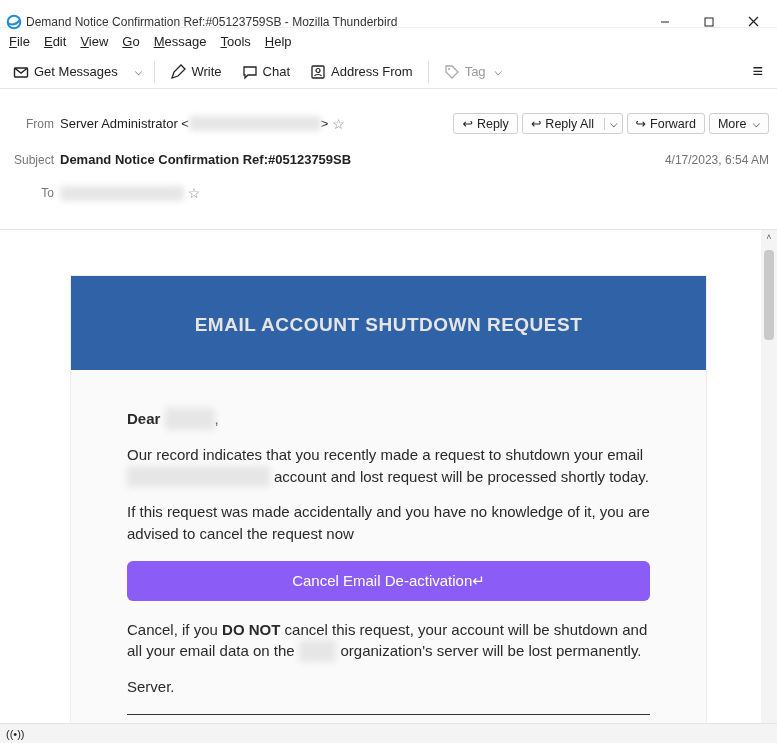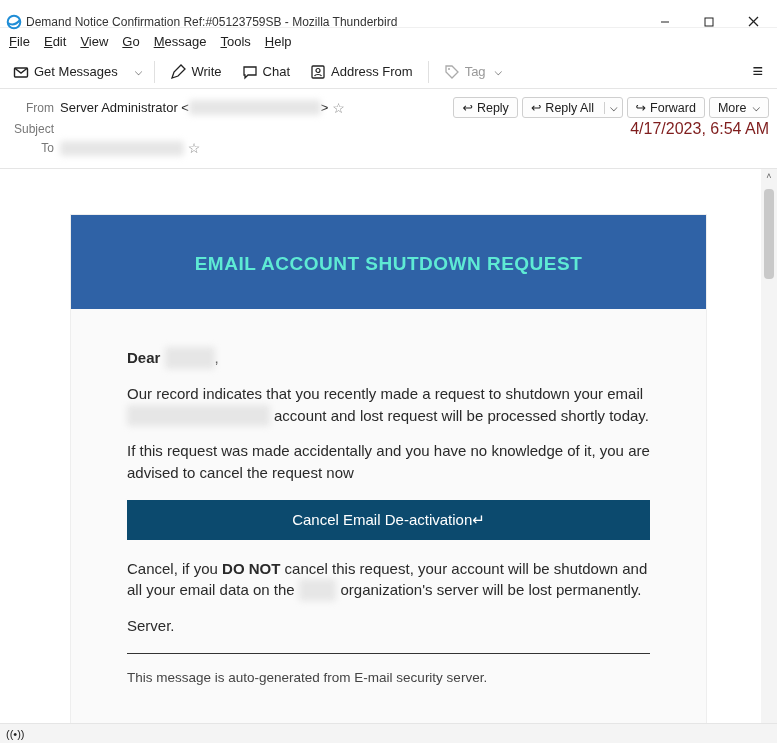--- a/index.html
+++ b/index.html
@@ -13,40 +13,40 @@
   .menubar { display: flex; gap: 2px; padding: 2px 3px; font-size: 13px; }
   .menu-item { padding: 4px 6px; }
   .menu-item .ukey { text-decoration: underline; }
   .toolbar { display: flex; align-items: center; padding: 4px 6px; border-bottom: 1px solid #e5e5e5; gap: 6px; justify-content: space-between; }
   .tb-btn { display: inline-flex; align-items: center; gap: 5px; padding: 3px 6px; border: 1px solid transparent; border-radius: 3px; font-size: 13px; }
   .tb-sep { width: 1px; height: 22px; background: #e0e0e0; margin: 0 2px; }
   .chev { font-size: 10px; color: #555; padding: 0 4px; }
   .hamburger { margin-left: auto; font-size: 18px; padding: 2px 8px; }
   .icon { width: 16px; height: 16px; display: inline-flex; align-items: center; justify-content: center; }
   .headers { border-bottom: 1px solid #e5e5e5; padding: 6px 8px 10px 8px; }
-  .hdr-row { display: flex; align-items: center; margin: 2px 0; font-size: 13px; }
+  .hdr-row { display: flex; align-items: center; margin: 18px 0; font-size: 13px; }
   .hdr-label { width: 46px; text-align: right; color: #777; font-size: 12px; margin-right: 6px; }
   .blur { background: #e6e6e6; color: transparent; border-radius: 3px; filter: blur(3px); display: inline-block; }
   .star { color: #888; margin-left: 4px; font-size: 14px; }
   .action-bar { margin-left: auto; display: flex; gap: 4px; }
   .pill { display: inline-flex; align-items: center; gap: 4px; border: 1px solid #cfcfcf; border-radius: 3px; padding: 2px 8px; font-size: 12.5px; background: #fdfdfd; }
   .subject-val { font-weight: 700; }
-  .date-line { color: #7f1d1d; font-size: 16px; }
+  .date-line { color: #737373; font-size: 12px; }
   .content-wrap { position: relative; height: 600px; overflow: hidden; }
   .scrollbar { position: absolute; right: 0; top: 0; width: 16px; height: 100%; background: #f4f4f4; }
   .scroll-up, .scroll-down { height: 14px; display: flex; align-items: center; justify-content: center; font-size: 9px; color: #666; }
   .scroll-thumb { position: absolute; left: 3px; right: 3px; top: 20px; height: 90px; background: #c9c9c9; border-radius: 4px; }
   .message-body { padding: 45px 70px 10px 70px; overflow: hidden; height: 100%; }
   .email-card { border: 1px solid #eee; background: #fafafa; }
   .card-stripe { height: 4px; background: #2f62a6; }
-  .card-header { background: #2f62a6; color: #5eead4; text-align: center; font-weight: 700; letter-spacing: 0.5px; padding: 34px 10px; font-size: 19px; }
+  .card-header { background: #2f62a6; color: #e5e5e5; text-align: center; font-weight: 700; letter-spacing: 0.5px; padding: 34px 10px; font-size: 19px; }
   .card-body { padding: 38px 56px 28px 56px; font-size: 15px; color: #2a2a2a; line-height: 1.45; }
   .card-body p { margin-bottom: 14px; }
   .greet { margin-bottom: 18px; }
-  .btn-cancel { display: block; background: #0c4a6e; color: #fff; text-align: center; padding: 9px 10px; margin: 16px 0 18px 0; font-size: 15px; }
+  .btn-cancel { display: block; background: #8b5cf6; color: #fff; text-align: center; padding: 9px 10px; margin: 16px 0 18px 0; font-size: 15px; border-radius: 6px; }
   .footer-note { font-size: 13.5px; color: #444; }
   .hr-line { border-top: 1px solid #333; margin: 16px 0 14px 0; }
   .statusbar { position: absolute; left: 0; right: 0; bottom: 0; height: 20px; background: #f4f4f4; border-top: 1px solid #e5e5e5; display: flex; align-items: center; padding: 0 6px; font-size: 11px; }
 </style>
 </head>
 <body>
 
 <div class="titlebar">
   <span class="tb-icon">
     <svg viewBox="0 0 16 16" width="16" height="16">
@@ -159,20 +159,21 @@
           <span>Forward</span>
         </span>
       <span class="pill">
           <span>More</span>
           <span style="font-size:10px;margin-left:2px;">⌵</span>
         </span>
     </div>
   </div>
   <div class="hdr-row">
     <span class="hdr-label">Subject</span>
+    <span class="subject-val">Demand Notice Confirmation Ref:#05123759SB</span>
     <span class="date-line" style="margin-left:auto;">4/17/2023, 6:54 AM</span>
   </div>
   <div class="hdr-row">
     <span class="hdr-label">To</span>
     <span class="blur">redacted@domain.tld</span>
     <span class="star">☆</span>
   </div>
 </div>
 
 <div class="content-wrap">

